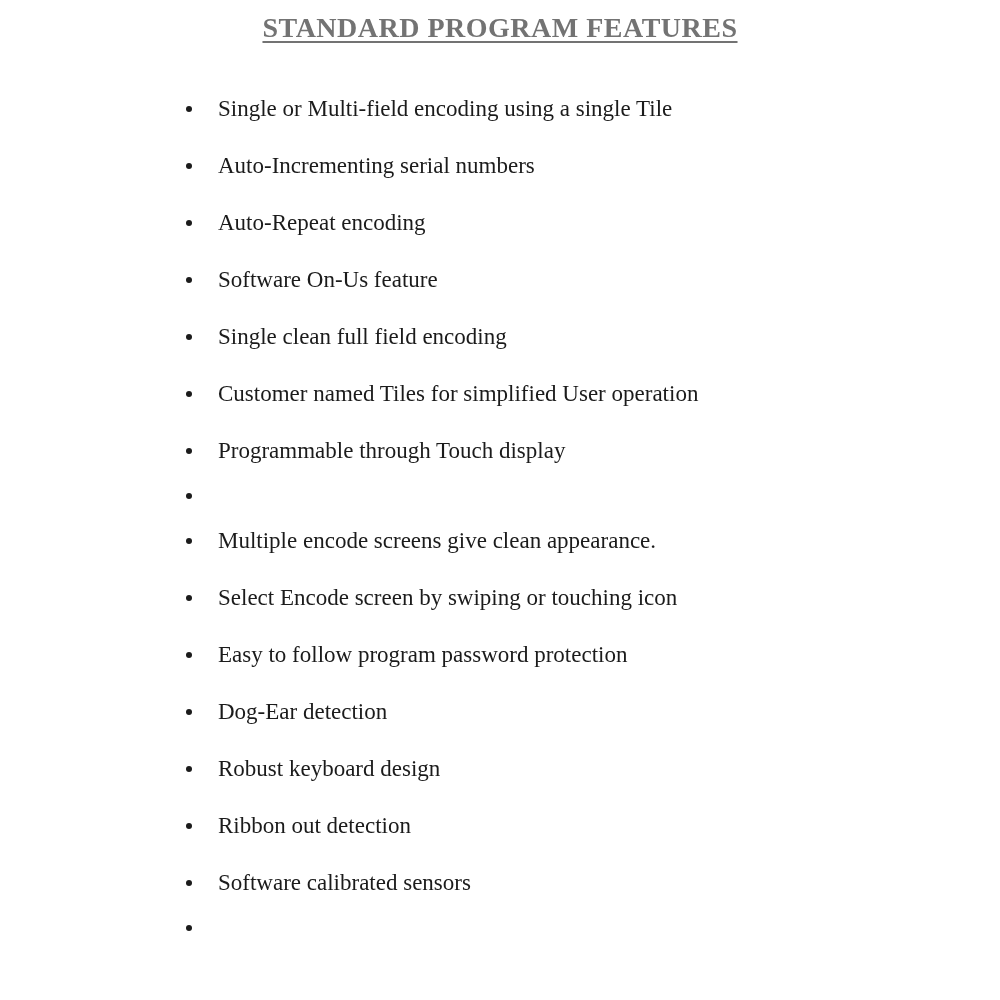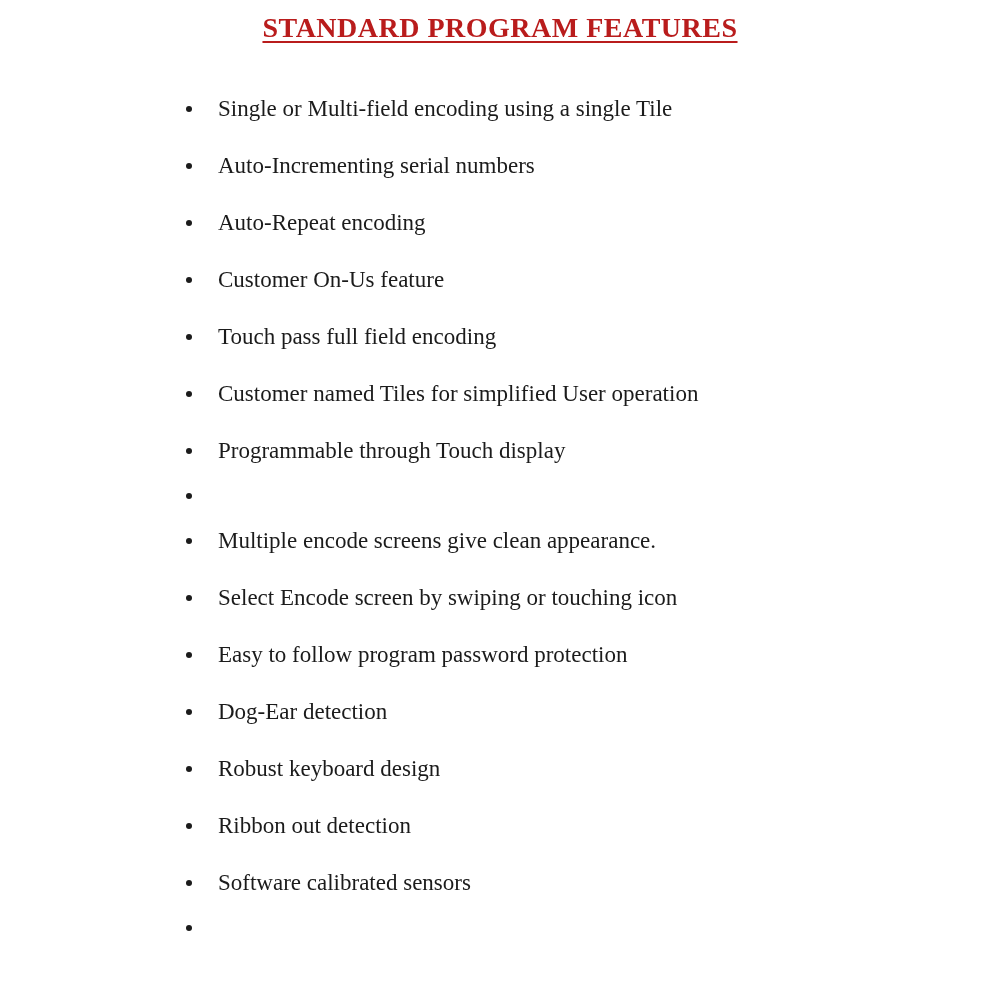--- a/index.html
+++ b/index.html
@@ -19,21 +19,21 @@
   .doc-title {
     margin: 0;
     padding-top: 12px;
     text-align: center;
     font-family: "Liberation Serif", "DejaVu Serif", serif;
     font-size: 28px;
     font-weight: bold;
     letter-spacing: 0.5px;
     text-decoration: underline;
     text-underline-offset: 4px;
-    color: #b91c1c;
+    color: #737373;
   }
   .feature-list {
     list-style: none;
     margin: 50px 0 0 0;
     padding: 0;
   }
   .feature-list li {
     display: flex;
     align-items: center;
     line-height: 30px;
@@ -69,26 +69,26 @@
     <span class="item-text">Auto-Incrementing serial numbers</span>
   </li>
 
   <li>
     <span class="bullet"></span>
     <span class="item-text">Auto-Repeat encoding</span>
   </li>
 
   <li>
     <span class="bullet"></span>
-    <span class="item-text">Customer On-Us feature</span>
+    <span class="item-text">Software On-Us feature</span>
   </li>
 
   <li>
     <span class="bullet"></span>
-    <span class="item-text">Touch pass full field encoding</span>
+    <span class="item-text">Single clean full field encoding</span>
   </li>
 
   <li>
     <span class="bullet"></span>
     <span class="item-text">Customer named Tiles for simplified User operation</span>
   </li>
 
   <li>
     <span class="bullet"></span>
     <span class="item-text">Programmable through Touch display</span>

